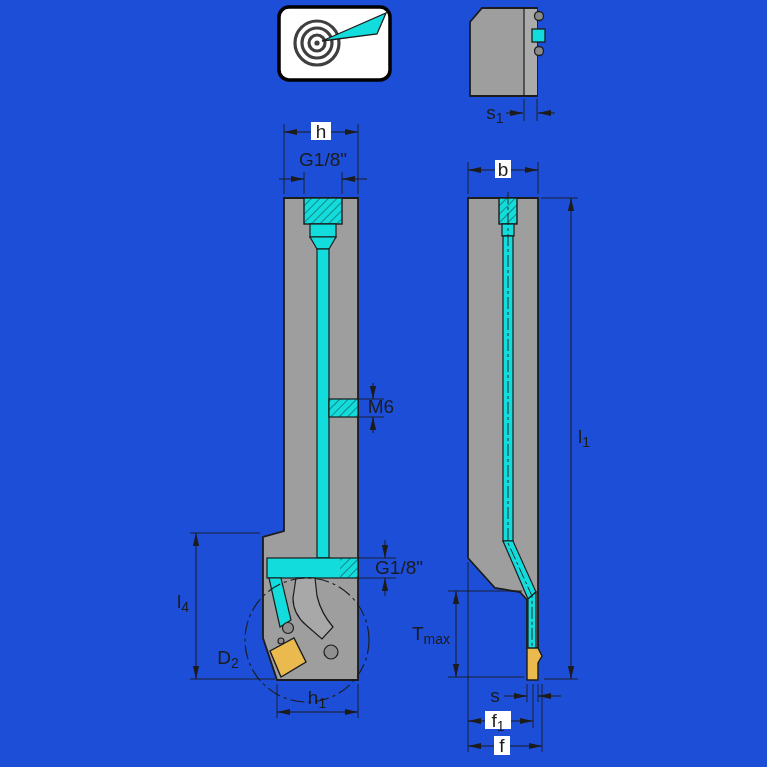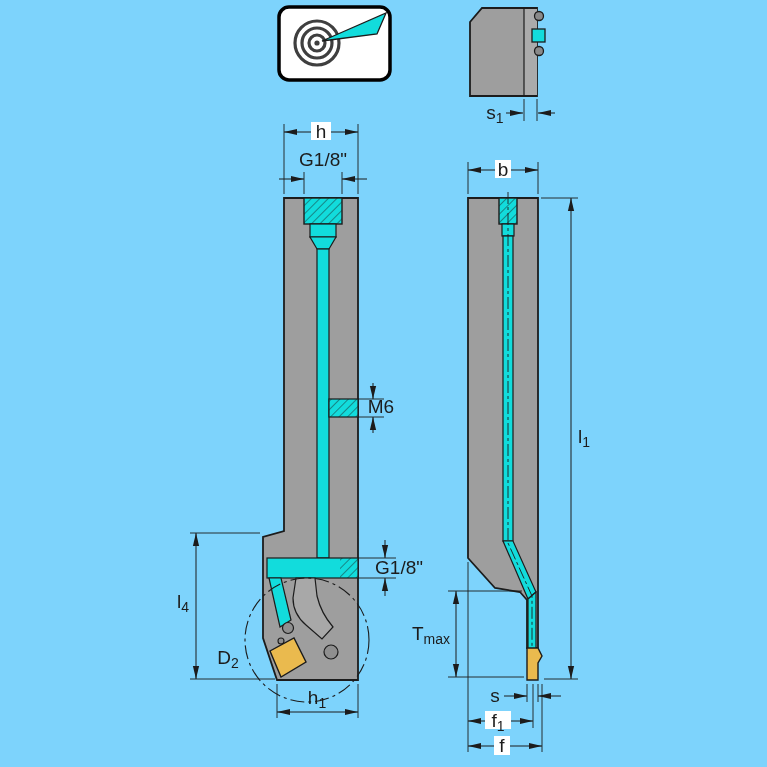--- a/index.html
+++ b/index.html
@@ -1,16 +1,16 @@
 <!DOCTYPE html>
 <html><head>
 <meta charset="utf-8">
 <style>
   html,body{margin:0;padding:0;background:#ffffff}
-  .canvas{width:767px;height:767px;background:#7dd3fc;overflow:hidden;position:relative}
+  .canvas{width:767px;height:767px;background:#1d4ed8;overflow:hidden;position:relative}
   text{font-family:"Liberation Sans","DejaVu Sans",sans-serif;fill:#1c1c1c}
   .dim{font-size:19px}
   .sub{font-size:14px}
   .ext{stroke:#1c1c1c;stroke-width:0.9;fill:none}
   .dl{stroke:#1c1c1c;stroke-width:1;fill:none}
   .thin{stroke:#1c1c1c;stroke-width:1.2;fill:none}
 </style>
 </head>
 <body>
 

